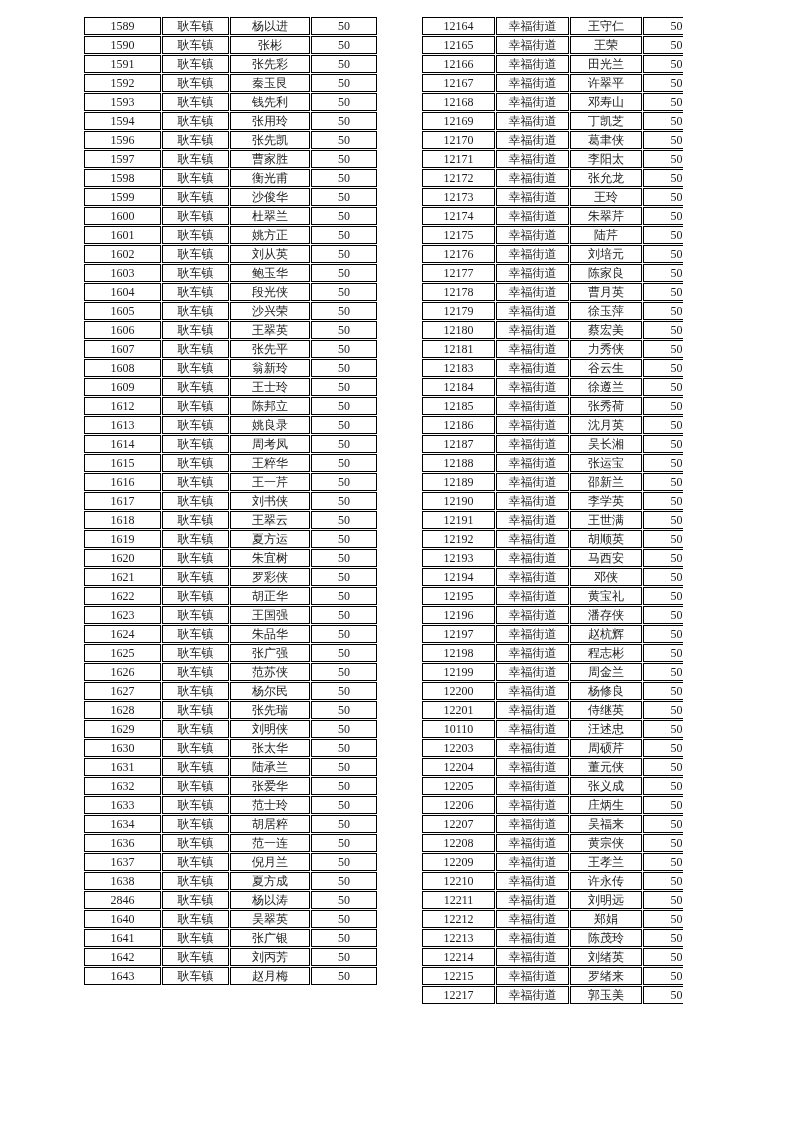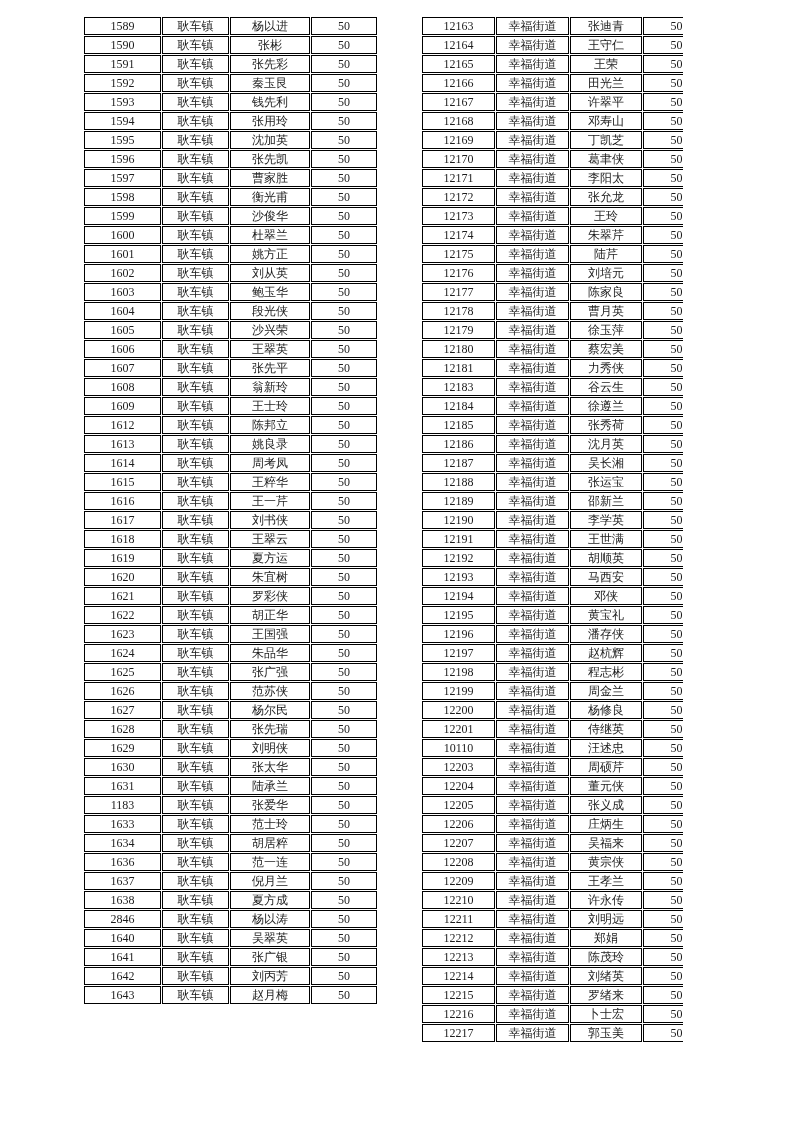--- a/index.html
+++ b/index.html
@@ -86,26 +86,20 @@
           <td>钱先利</td>
           <td>50</td>
         </tr>
         <tr>
           <td>1594</td>
           <td>耿车镇</td>
           <td>张用玲</td>
           <td>50</td>
         </tr>
         <tr>
-          <td>1595</td>
-          <td>耿车镇</td>
-          <td>沈加英</td>
-          <td>50</td>
-        </tr>
-        <tr>
           <td>1596</td>
           <td>耿车镇</td>
           <td>张先凯</td>
           <td>50</td>
         </tr>
         <tr>
           <td>1597</td>
           <td>耿车镇</td>
           <td>曹家胜</td>
           <td>50</td>
@@ -296,21 +290,21 @@
           <td>张太华</td>
           <td>50</td>
         </tr>
         <tr>
           <td>1631</td>
           <td>耿车镇</td>
           <td>陆承兰</td>
           <td>50</td>
         </tr>
         <tr>
-          <td>1183</td>
+          <td>1632</td>
           <td>耿车镇</td>
           <td>张爱华</td>
           <td>50</td>
         </tr>
         <tr>
           <td>1633</td>
           <td>耿车镇</td>
           <td>范士玲</td>
           <td>50</td>
         </tr>
@@ -373,26 +367,20 @@
 
   <table class="roster" id="right-table">
     <colgroup>
       <col style="width:73px">
       <col style="width:73px">
       <col style="width:72px">
       <col style="width:67px">
     </colgroup>
     <tbody>
         <tr>
-          <td>12163</td>
-          <td>幸福街道</td>
-          <td>张迪青</td>
-          <td>50</td>
-        </tr>
-        <tr>
           <td>12164</td>
           <td>幸福街道</td>
           <td>王守仁</td>
           <td>50</td>
         </tr>
         <tr>
           <td>12165</td>
           <td>幸福街道</td>
           <td>王荣</td>
           <td>50</td>
@@ -682,26 +670,20 @@
         <tr>
           <td>12214</td>
           <td>幸福街道</td>
           <td>刘绪英</td>
           <td>50</td>
         </tr>
         <tr>
           <td>12215</td>
           <td>幸福街道</td>
           <td>罗绪来</td>
-          <td>50</td>
-        </tr>
-        <tr>
-          <td>12216</td>
-          <td>幸福街道</td>
-          <td>卜士宏</td>
           <td>50</td>
         </tr>
         <tr>
           <td>12217</td>
           <td>幸福街道</td>
           <td>郭玉美</td>
           <td>50</td>
         </tr>
       </tbody>
   </table>

